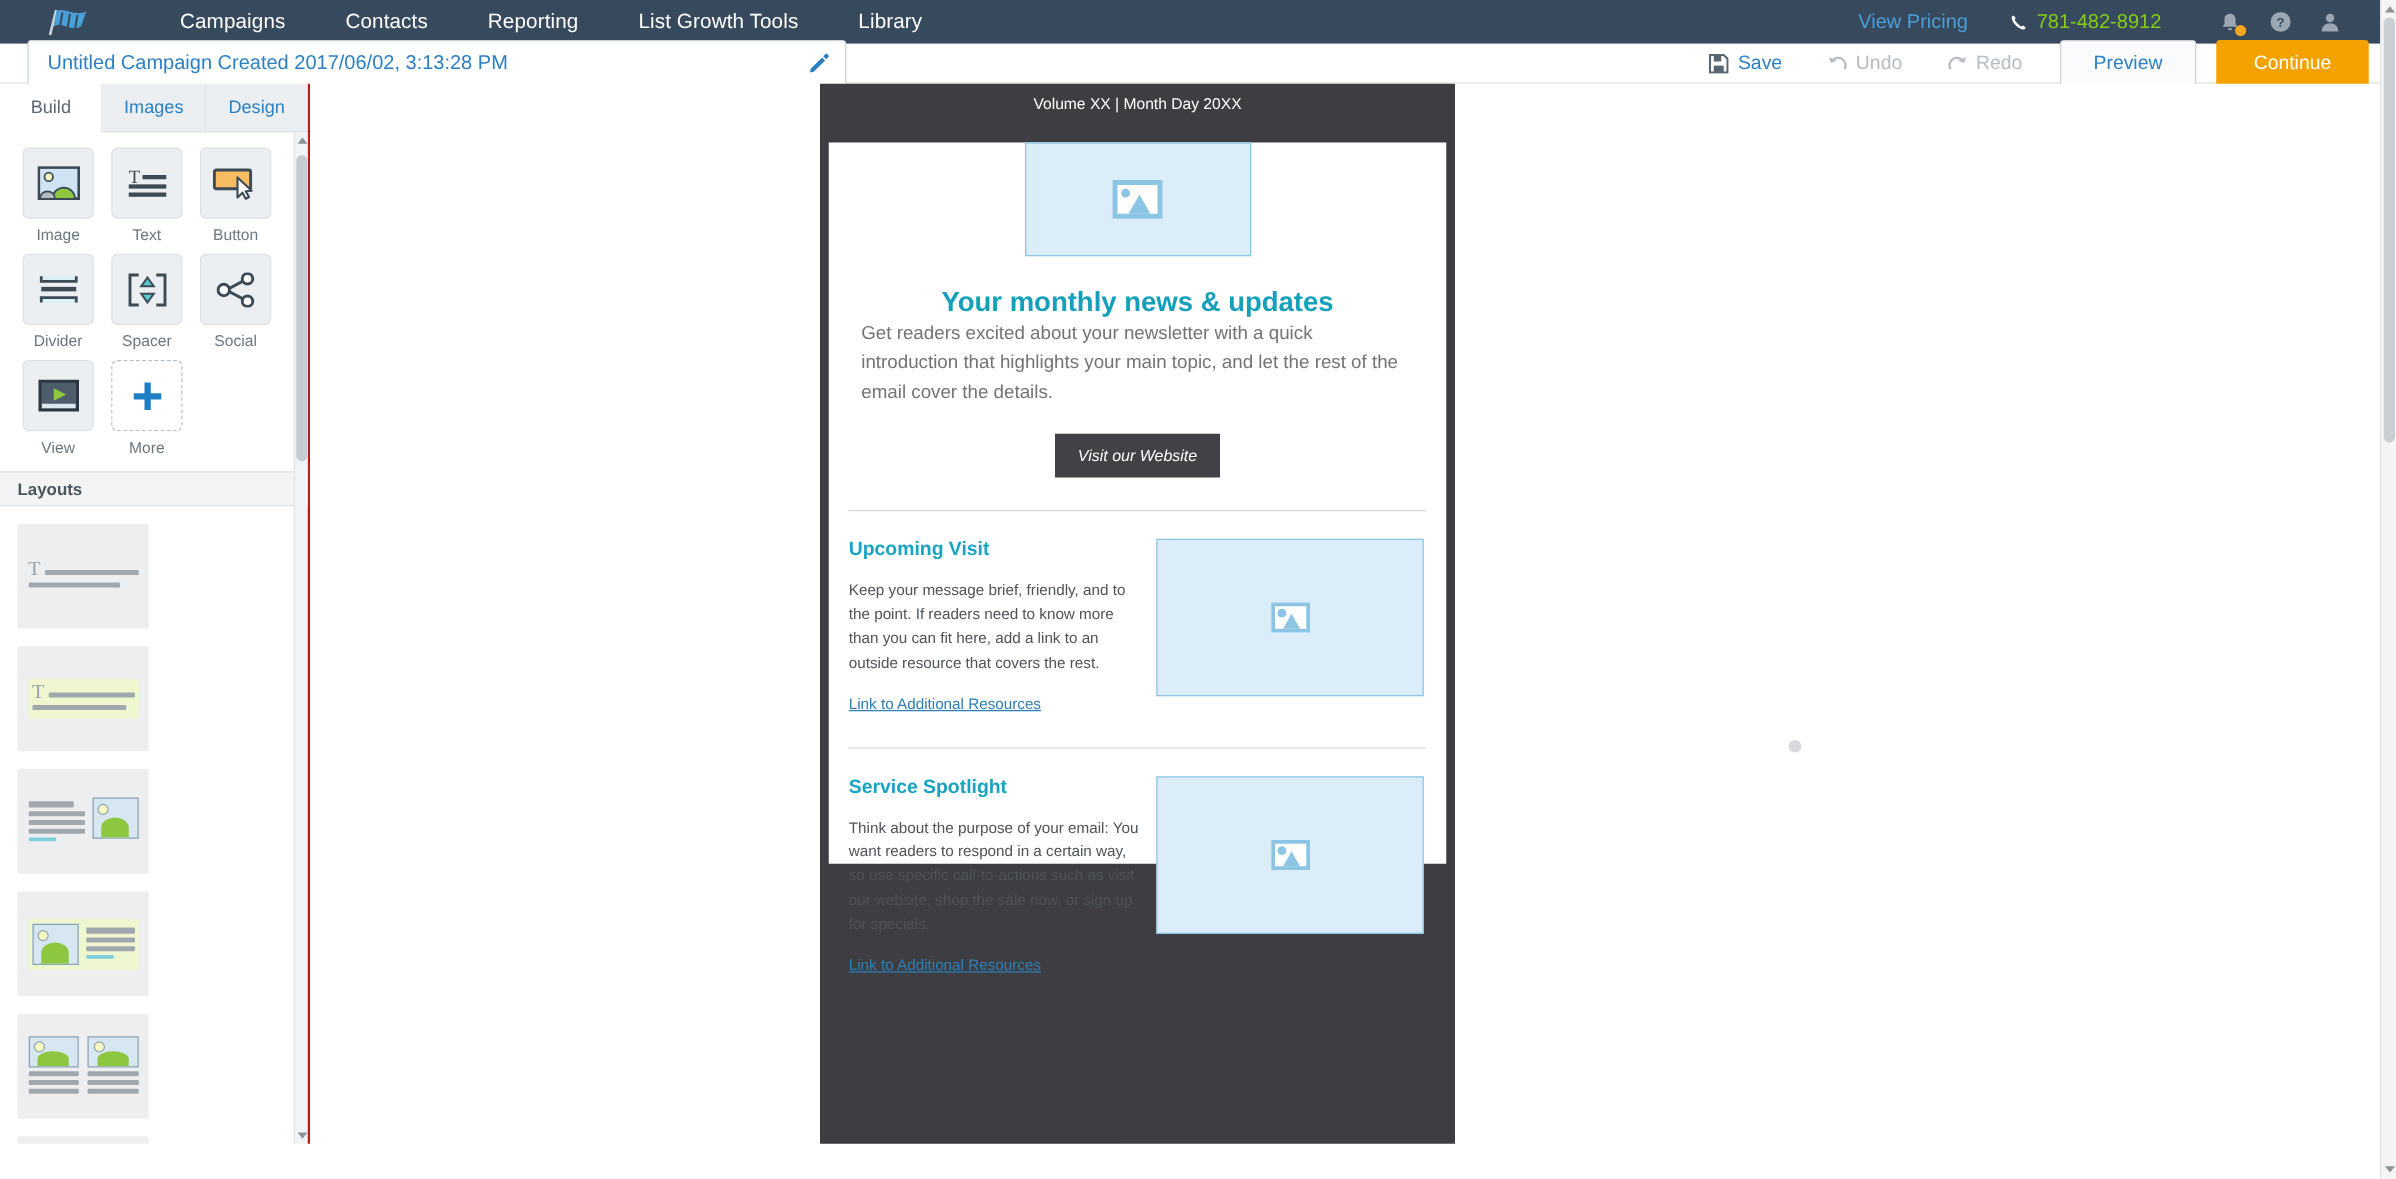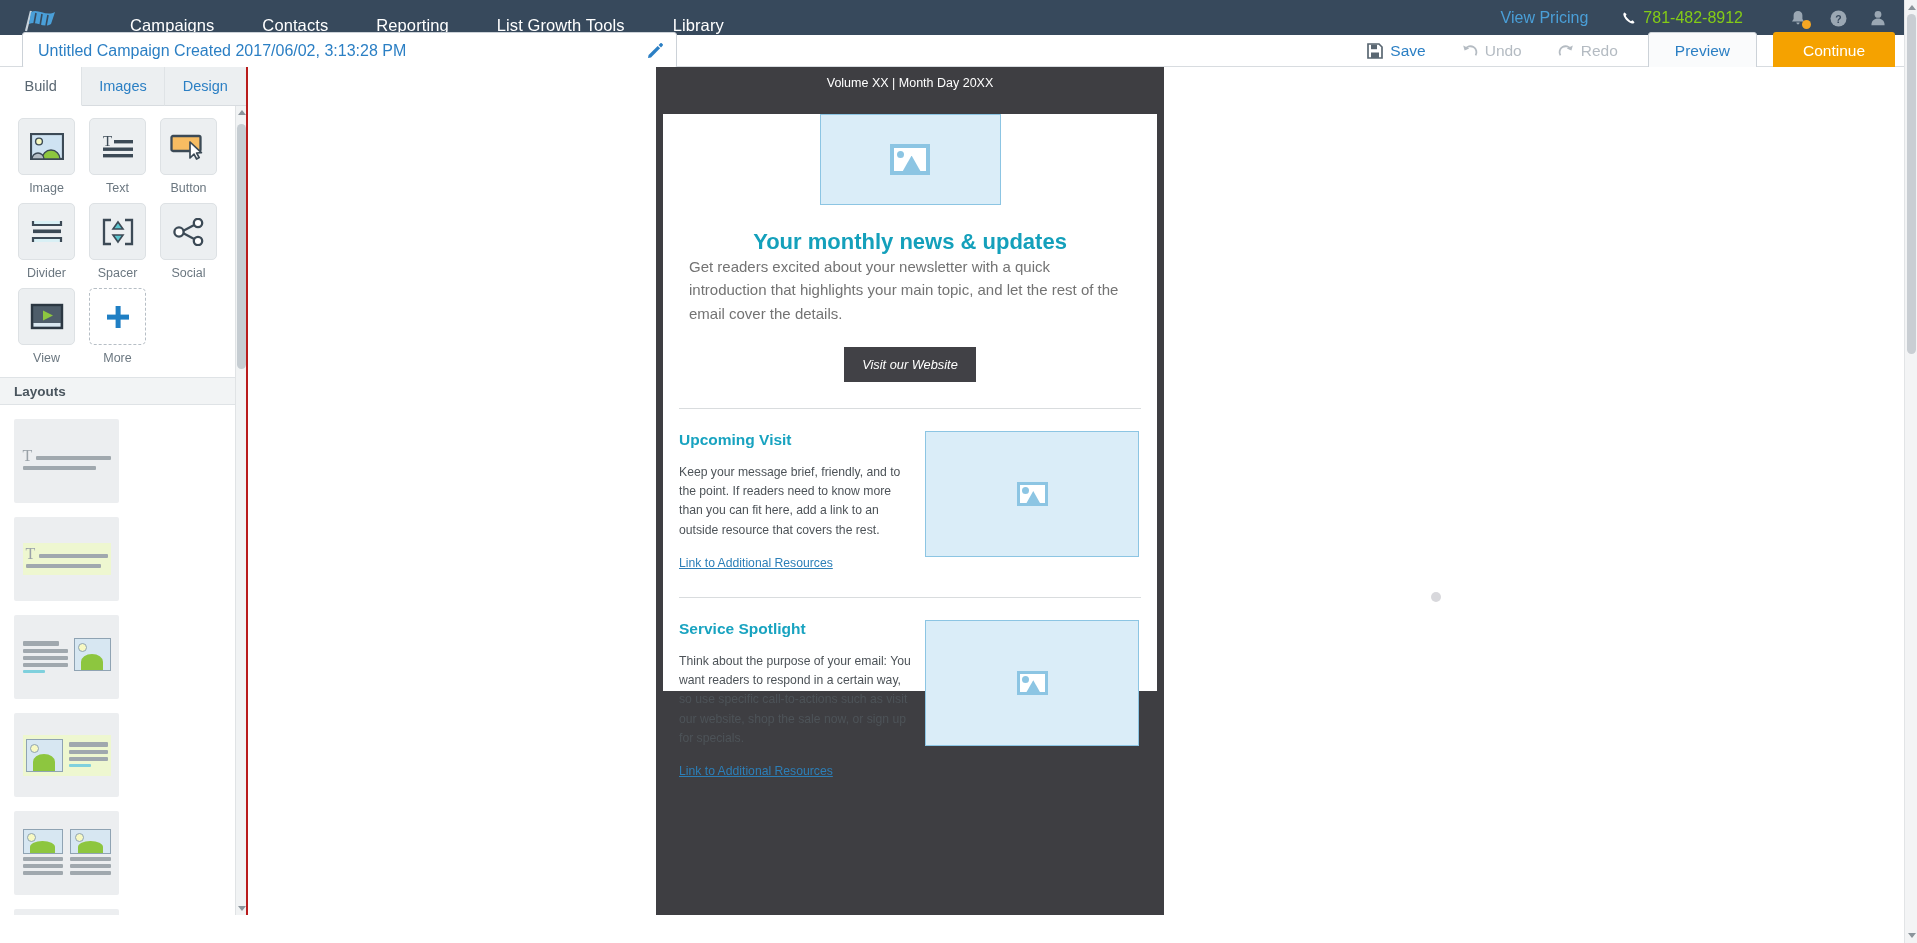--- a/index.html
+++ b/index.html
@@ -9,22 +9,22 @@
     overflow: hidden;
     font-family: "Liberation Sans", sans-serif;
     background: #ffffff;
   }
 
   
   .topnav {
     height: 35px;
     background: #37495c;
     display: flex;
-    align-items: flex-end;
-    padding: 0 22px;
+    align-items: center;
+    padding: 0 36px;
     position: relative;
   }
   .brand-logo { width: 44px; height: 28px; margin-right: 40px; position: relative; }
   .nav-links { display: flex; align-items: center; gap: 0; }
   .nav-link {
     color: #ffffff;
     font-size: 16.5px;
     padding: 0 24px;
     text-decoration: none;
     letter-spacing: .1px;

